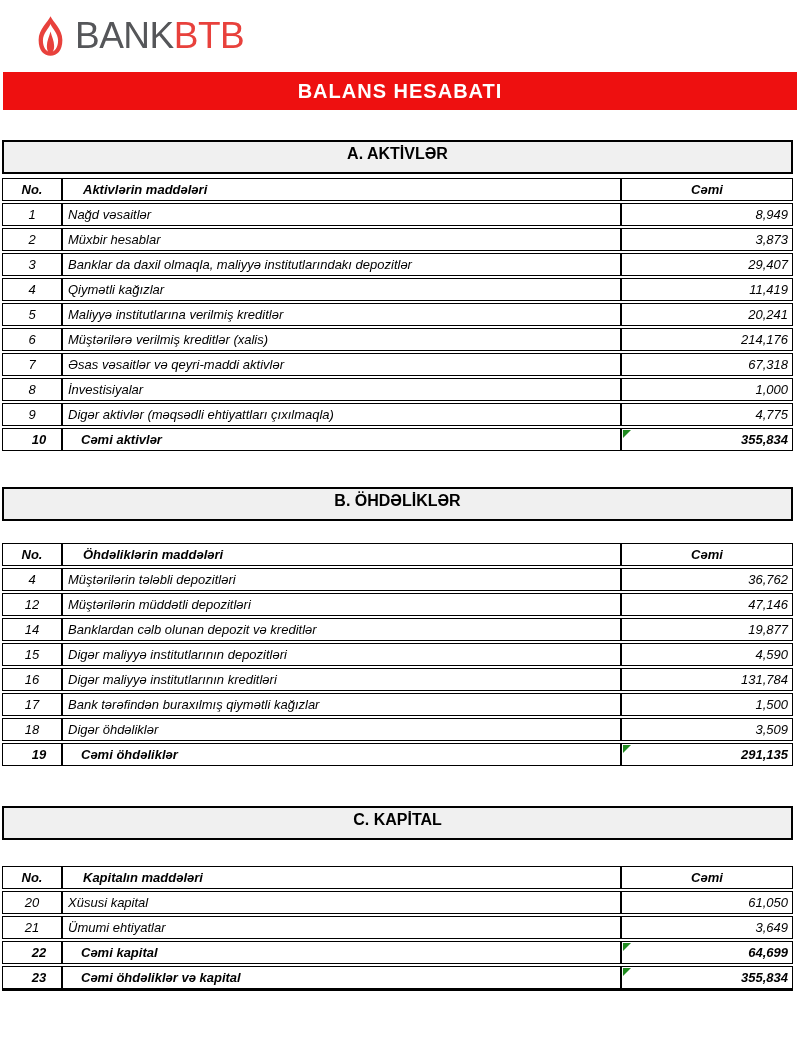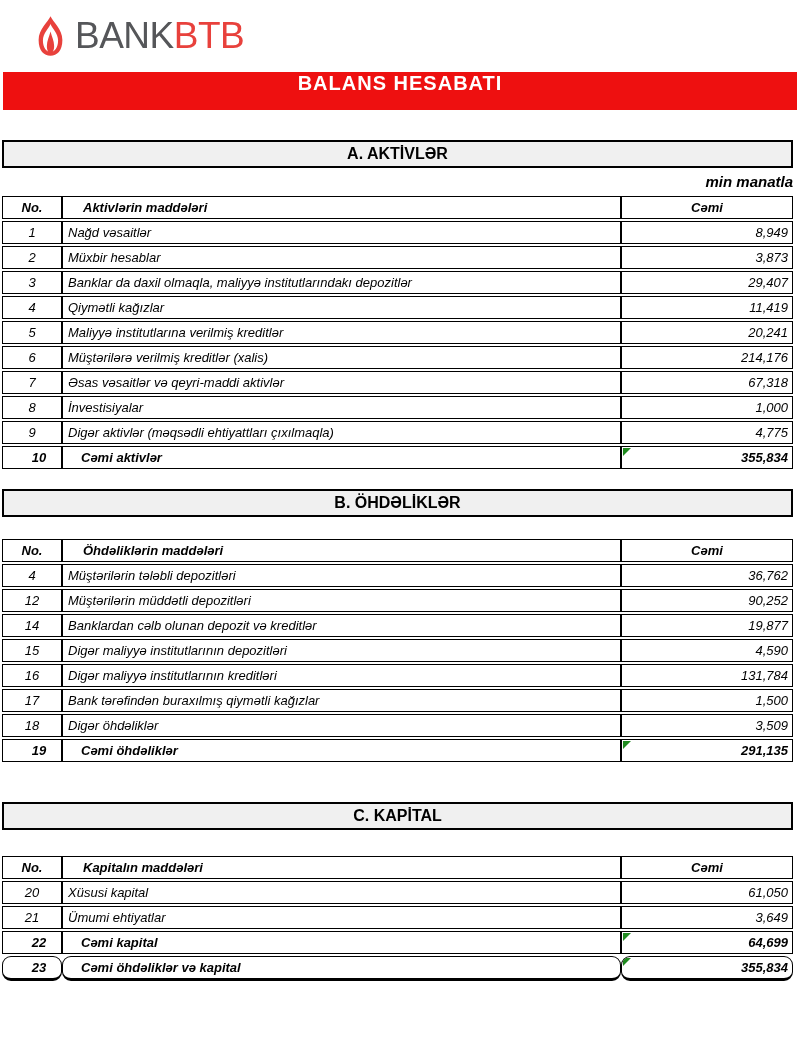--- a/index.html
+++ b/index.html
@@ -27,35 +27,35 @@
   }
   .logo-flame{width:33px;height:56px;display:block;}
   .logo-text{margin-left:8px;font-size:37px;letter-spacing:-0.5px;line-height:56px;white-space:nowrap;}
   .logo-bank{color:var(--logo-gray);}
   .logo-btb{color:var(--logo-red);}
   
   .banner{
     margin:8px 3px 0 3px;
     height:38px;
     background:var(--banner-red);
-    display:flex;align-items:flex-start;justify-content:center;
+    display:flex;align-items:center;justify-content:center;
   }
   .banner-title{
     color:#fff;font-weight:bold;font-size:20px;letter-spacing:1px;
   }
   
   main{margin:0 7px 0 2px;}
   .section-title{
     border:2px solid var(--border-black);
     background:var(--section-bg);
-    height:28px;line-height:24px;
+    height:34px;line-height:24px;
     text-align:center;font-weight:bold;font-size:16px;
   }
   .section-assets .section-title{margin-top:30px;}
-  .section-liabilities .section-title{margin-top:18px;}
+  .section-liabilities .section-title{margin-top:34px;}
   .section-capital .section-title{margin-top:38px;}
   .units-note{
     margin-top:4px;height:20px;line-height:20px;
     text-align:right;font-weight:bold;font-style:italic;font-size:15px;
   }
   .section-assets table{margin-top:2px;}
   .section-liabilities table{margin-top:20px;}
   .section-capital table{margin-top:24px;}
   table{
     width:100%;
@@ -80,21 +80,21 @@
   th.total{text-align:center;}
   td.label{text-align:left;padding-left:5px;}
   td.value{text-align:right;position:relative;}
   tr.total-row td{font-weight:bold;padding-left:18px;}
   td.marker::before{
     content:"";position:absolute;left:1px;top:1px;
     width:0;height:0;
     border-top:8px solid var(--marker-green);
     border-right:8px solid transparent;
   }
-  [data-section-index="2"] tbody tr:last-child td{border-bottom-width:3px;border-radius:9px;}
+  [data-section-index="2"] tbody tr:last-child td{border-bottom-width:3px;}
 </style>
 </head>
 <body>
 
 <header>
   <div class="logo-row">
     <svg class="logo-flame" viewBox="0 0 50 62" aria-hidden="true">
       <path d="M25 1 C21 10 7 20 7 37 C7 53 15 61 25 61 C35 61 43 53 43 37 C43 20 29 10 25 1 Z" fill="#e8413c"></path>
       <path d="M25 13 C22.5 20 13.5 27 13.5 38 C13.5 49 19 55.5 25 55.5 C31 55.5 36.5 49 36.5 38 C36.5 27 27.5 20 25 13 Z" fill="#ffffff"></path>
       <path d="M25 24 C23 32 19.5 38 19.5 46 C19.5 53 22 57 25 57.5 C28 57 30.5 53 30.5 46 C30.5 38 27 32 25 24 Z" fill="#e8413c"></path>
@@ -103,21 +103,20 @@
   </div>
   <div class="banner">
     <span class="banner-title">BALANS HESABATI</span>
   </div>
 </header>
 
 <main>
 
   <section class="section-assets" data-section-index="0">
     <div class="section-title">A. AKTİVLƏR</div>
-    <div class="units-note">min manatla</div>
     <table>
       <colgroup>
           <col class="c-no">
           <col>
           <col class="c-val">
         </colgroup>
       <thead>
         <tr>
           <th class="no">No.</th>
           <th class="items">Aktivlərin maddələri</th>
@@ -196,21 +195,21 @@
       </thead>
       <tbody>
           <tr>
             <td class="no">4</td>
             <td class="label">Müştərilərin tələbli depozitləri</td>
             <td class="value">36,762</td>
           </tr>
           <tr>
             <td class="no">12</td>
             <td class="label">Müştərilərin müddətli depozitləri</td>
-            <td class="value">90,252</td>
+            <td class="value">47,146</td>
           </tr>
           <tr>
             <td class="no">14</td>
             <td class="label">Banklardan cəlb olunan depozit və kreditlər</td>
             <td class="value">19,877</td>
           </tr>
           <tr>
             <td class="no">15</td>
             <td class="label">Digər maliyyə institutlarının depozitləri</td>
             <td class="value">4,590</td>

